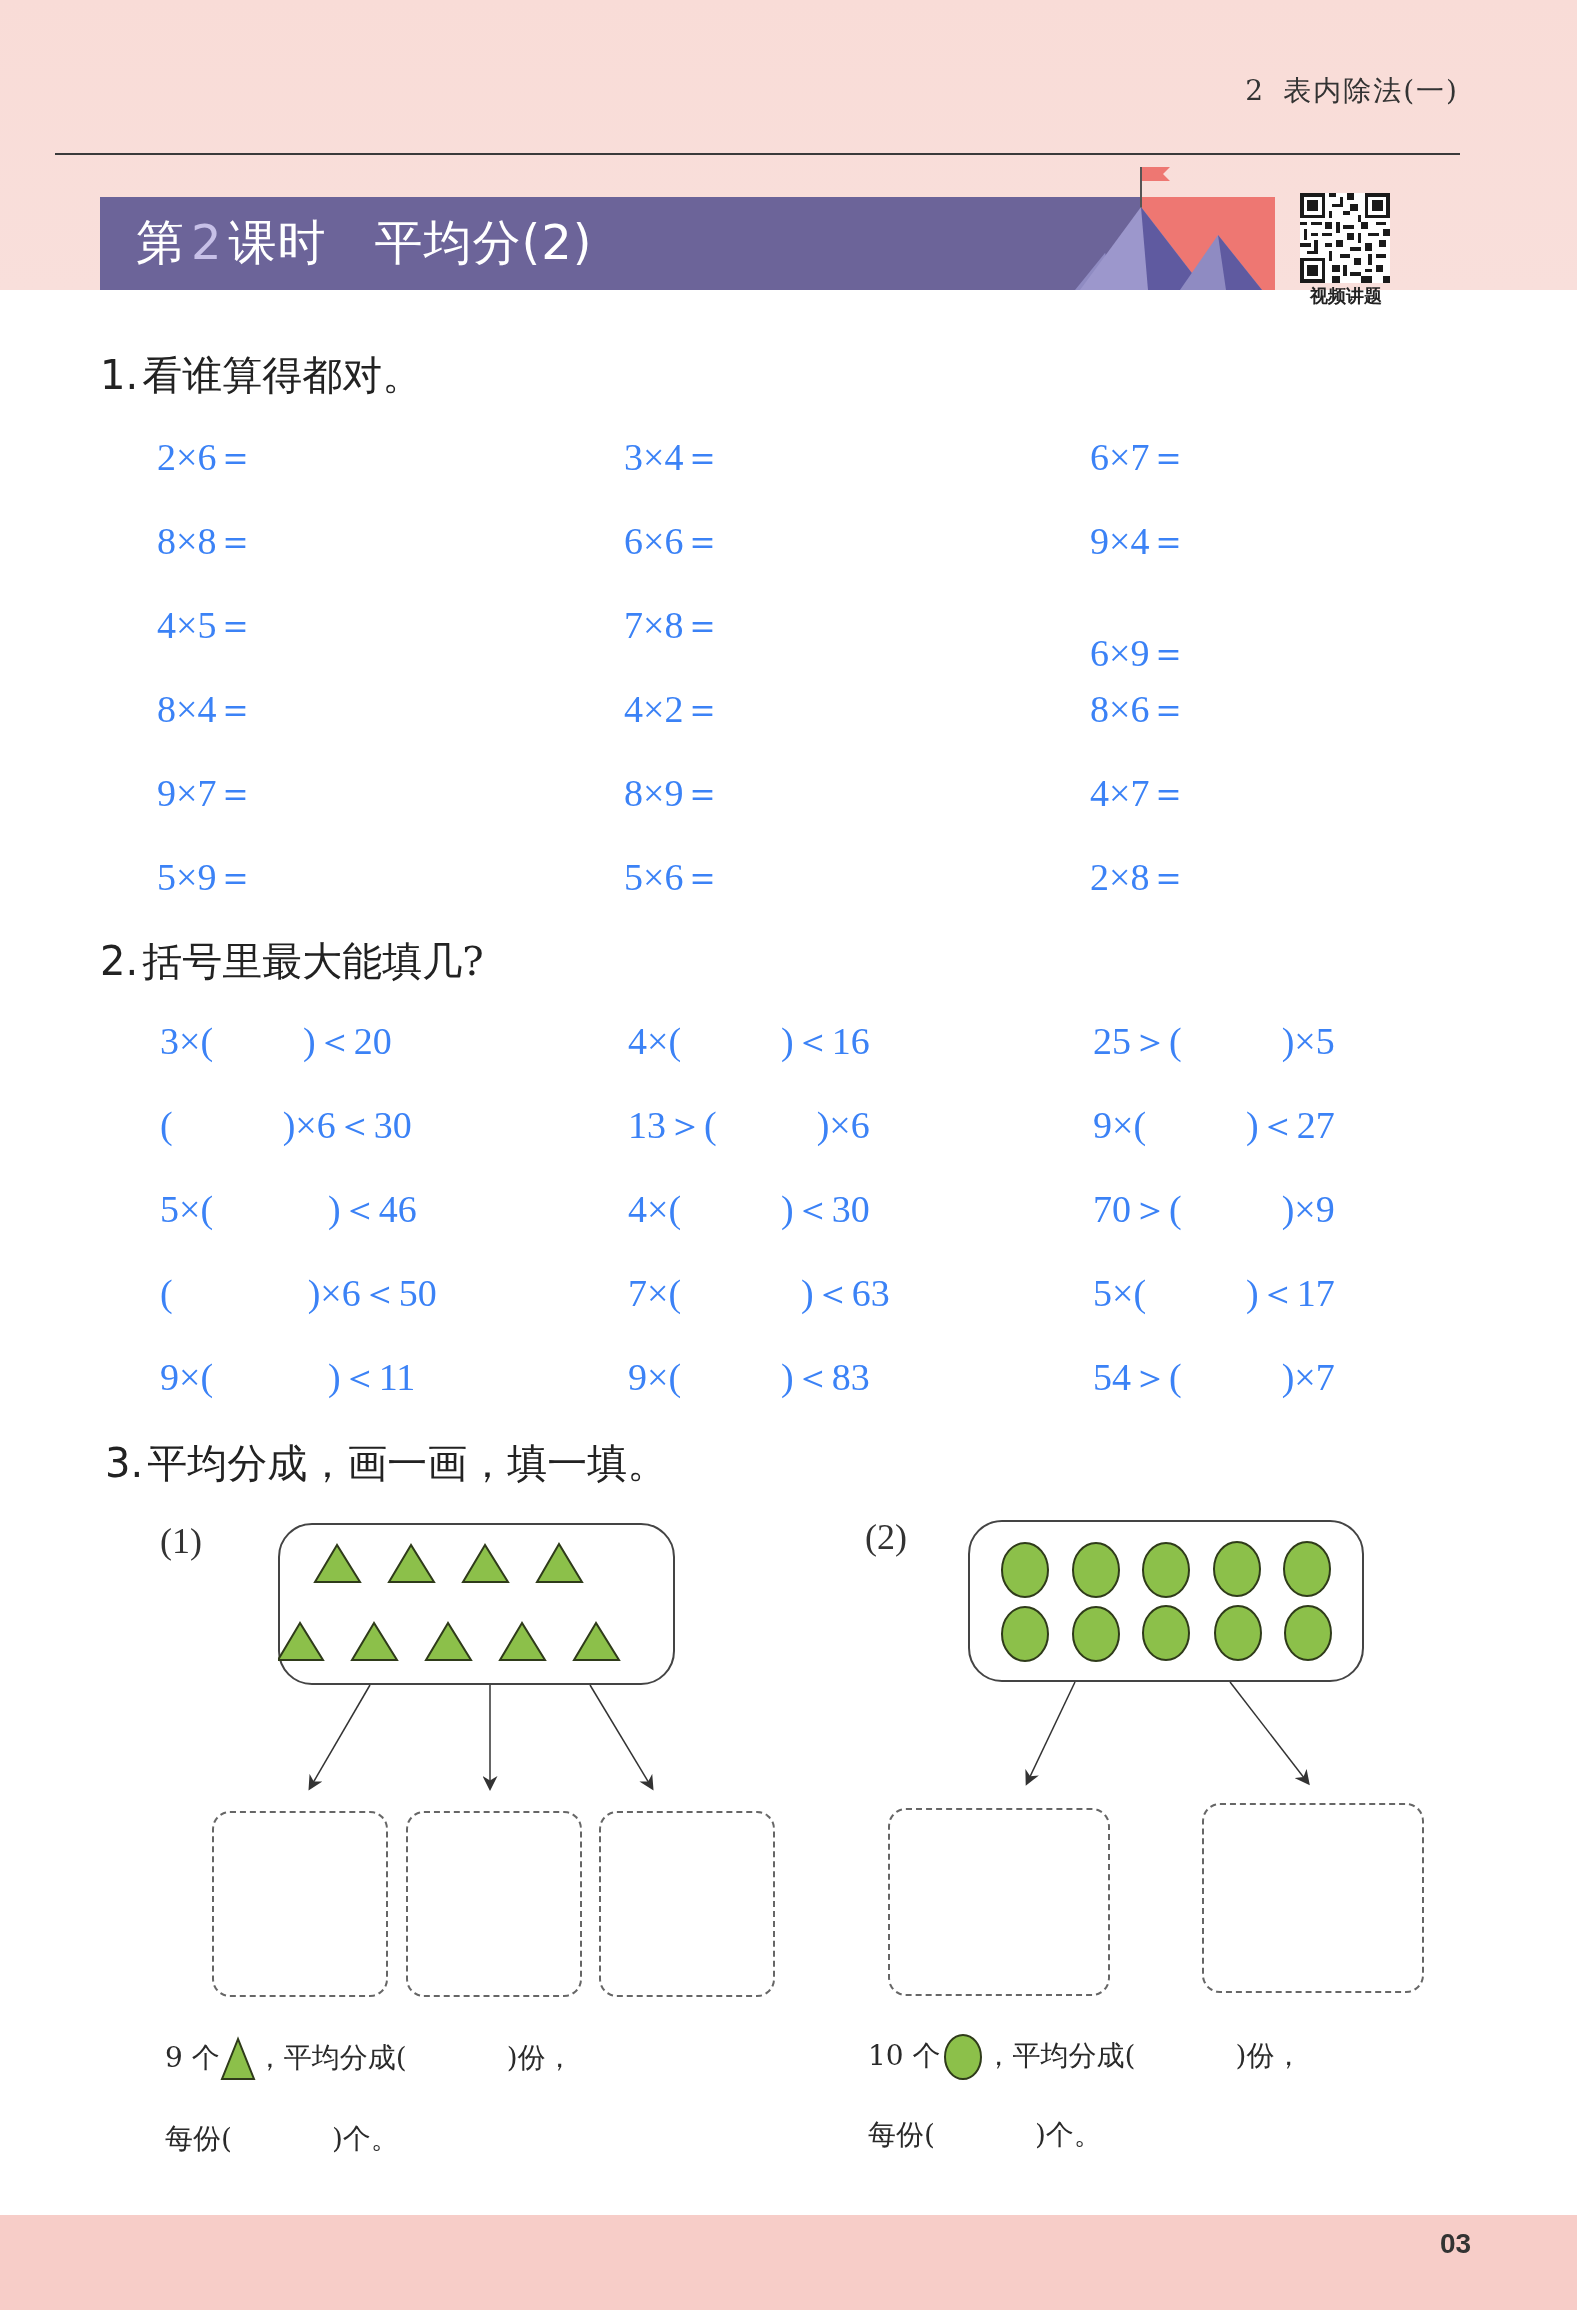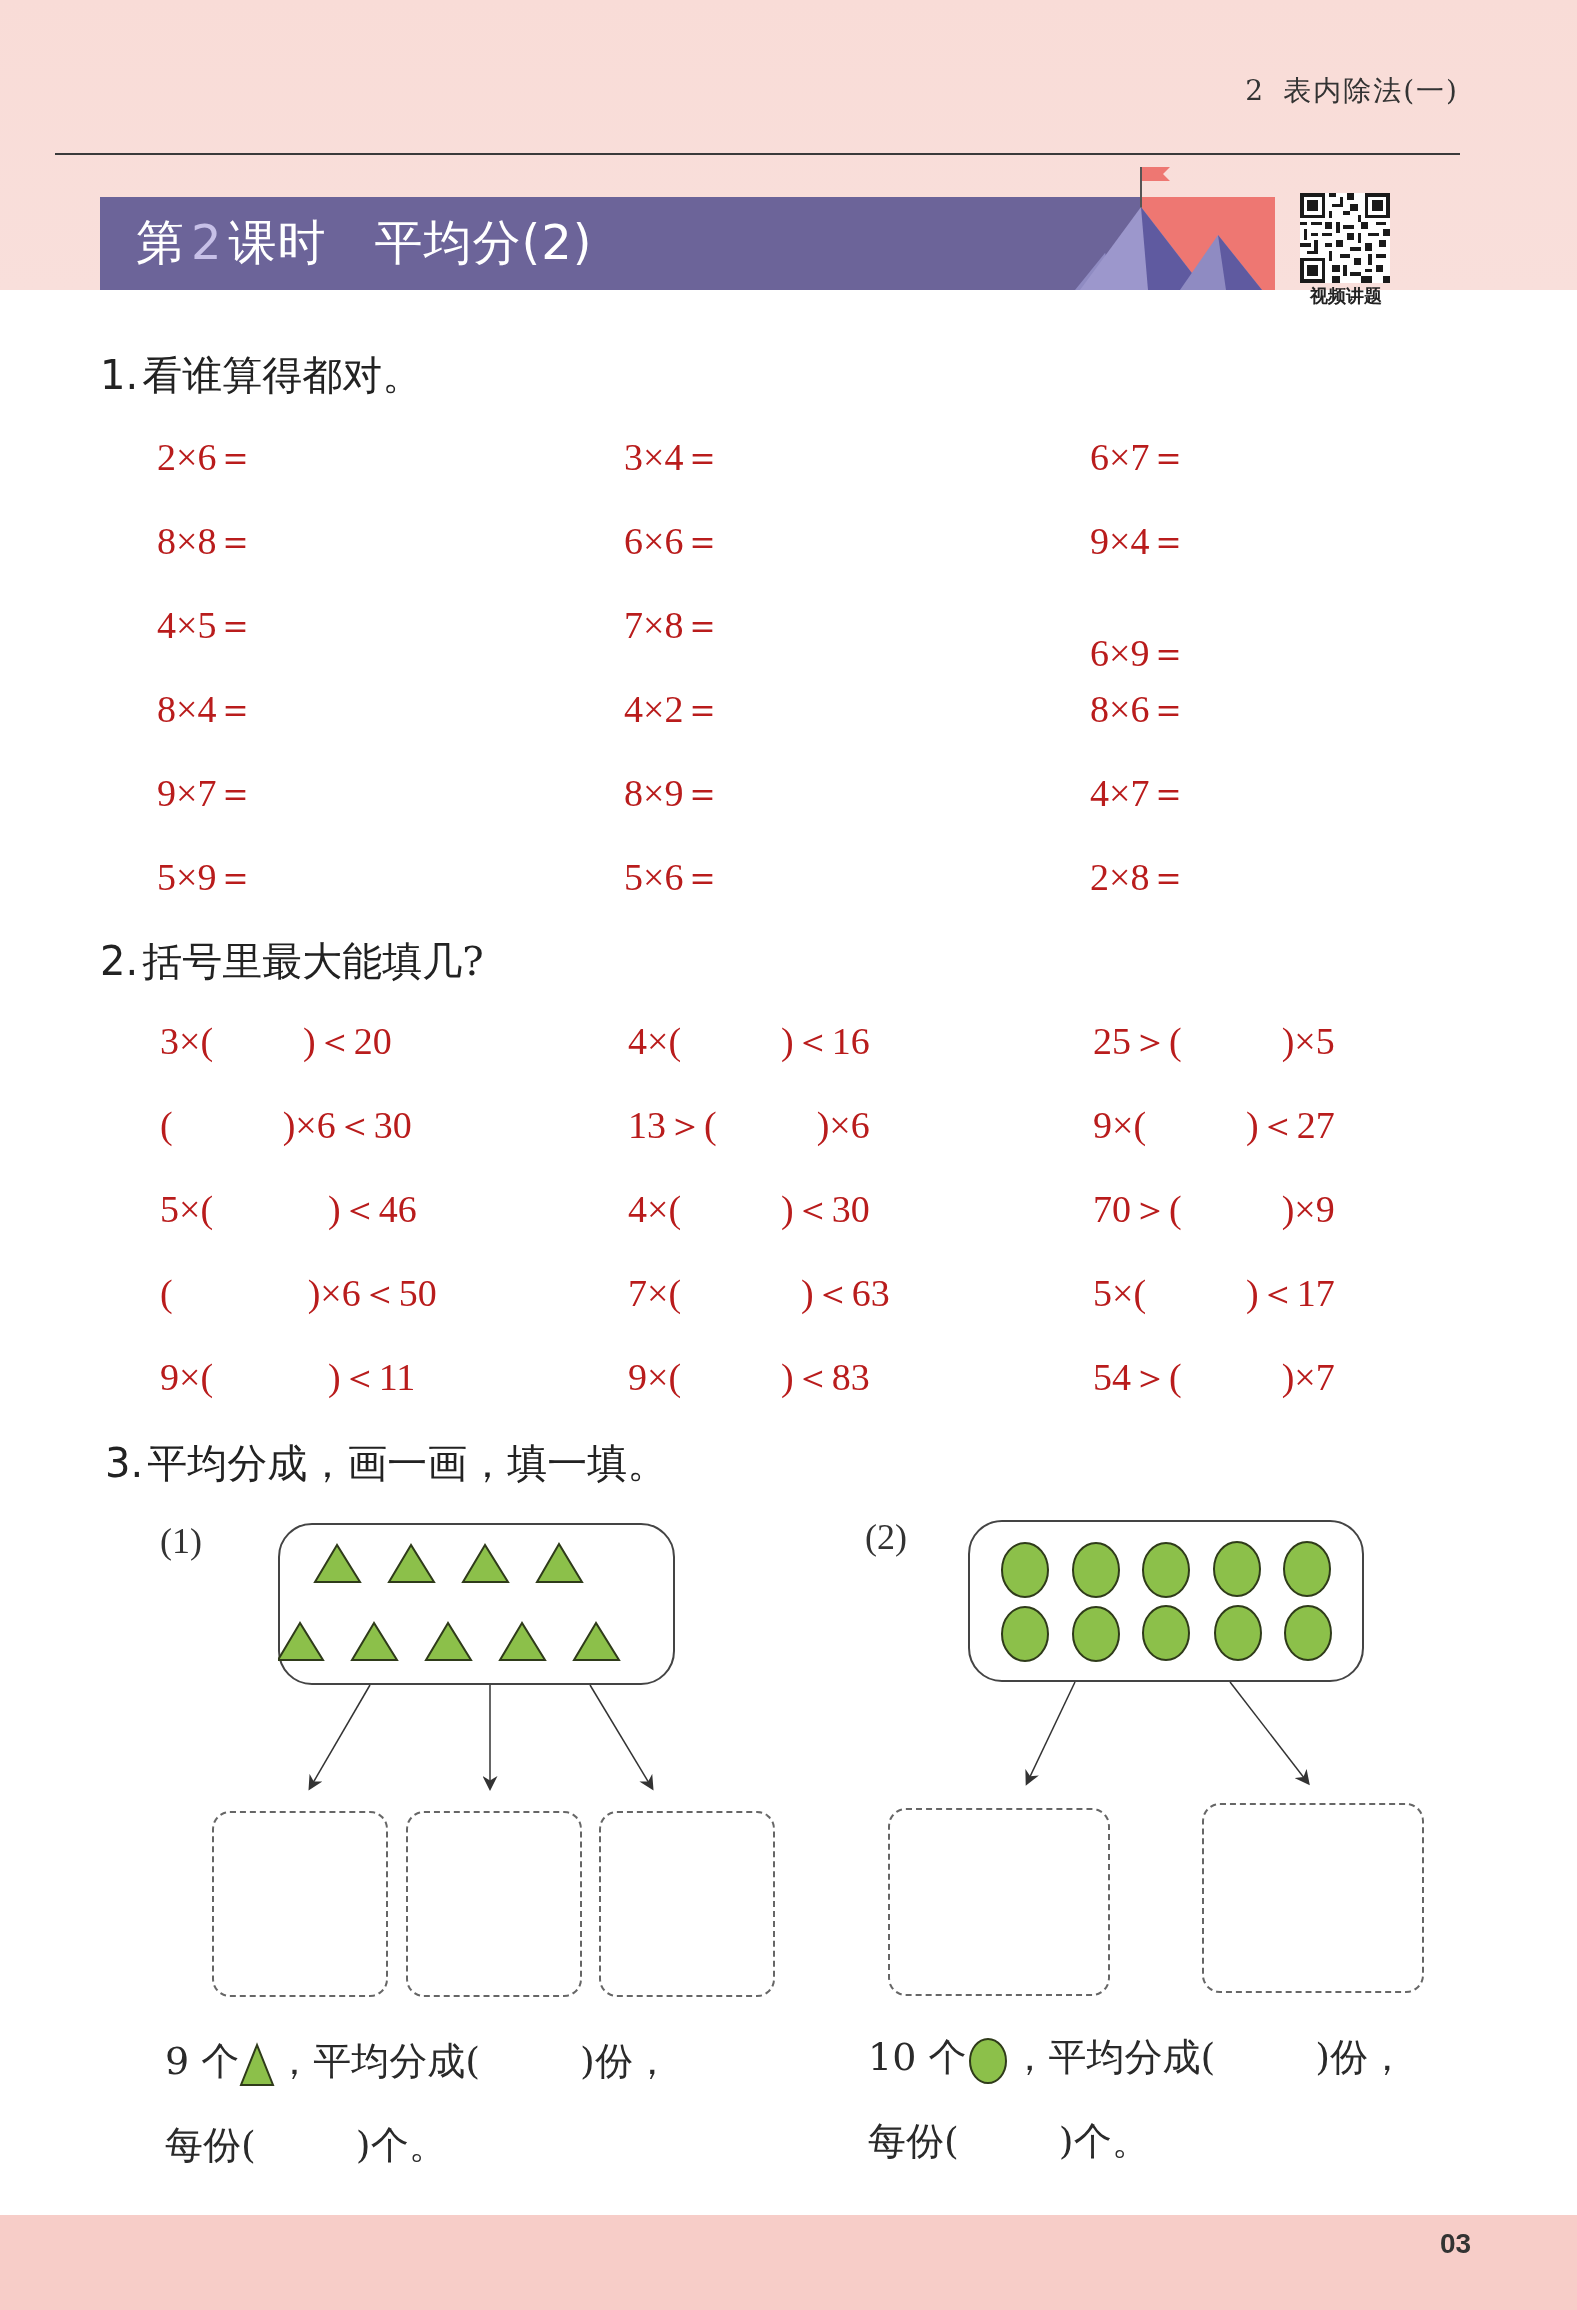--- a/index.html
+++ b/index.html
@@ -49,35 +49,35 @@
   }
   .section-title {
     font-size: 40px; color: #222; white-space: nowrap;
     font-family: "DejaVu Serif", serif;
   }
   .section-title .sec-num {
     font-family: "DejaVu Sans", "Liberation Sans", sans-serif;
     margin-right: 4px;
   }
   .expr {
-    font-size: 38px; color: #b91c1c; white-space: nowrap;
+    font-size: 38px; color: #3b82f6; white-space: nowrap;
     font-family: "Liberation Serif", "DejaVu Serif", serif;
   }
   .blank { display: inline-block; }
   .part-label {
     font-size: 36px; font-family: "Liberation Serif", serif; color: #333;
   }
   .shape-box {
     border: 2px solid #444; border-radius: 34px; background: #fff;
   }
   .dash-box {
     border: 2px dashed #666; border-radius: 18px; background: #fff;
   }
   .fill-text {
-    font-size: 38px; color: #2a2a2a; white-space: nowrap;
+    font-size: 28px; color: #2a2a2a; white-space: nowrap;
     font-family: "DejaVu Serif", "Liberation Serif", serif;
   }
   .fill-text .pgap { display: inline-block; }
   .inline-shape { display: inline-block; vertical-align: middle; }
   .page-number {
     left: 1440px; top: 2228px; font-size: 28px; font-weight: bold;
     color: #333; font-family: "Liberation Sans", sans-serif;
   }
 </style>
 </head>

